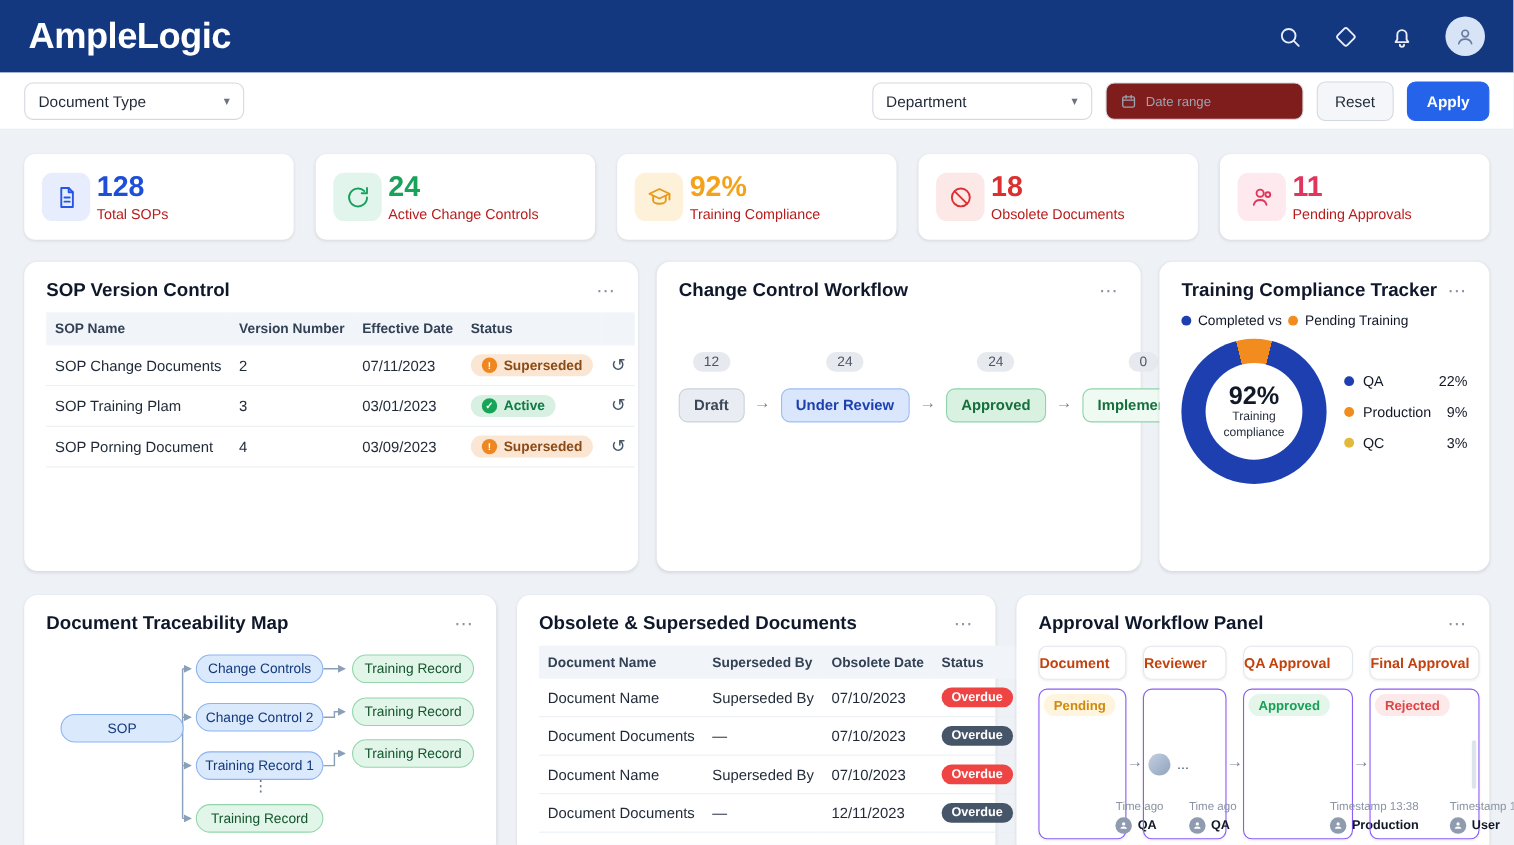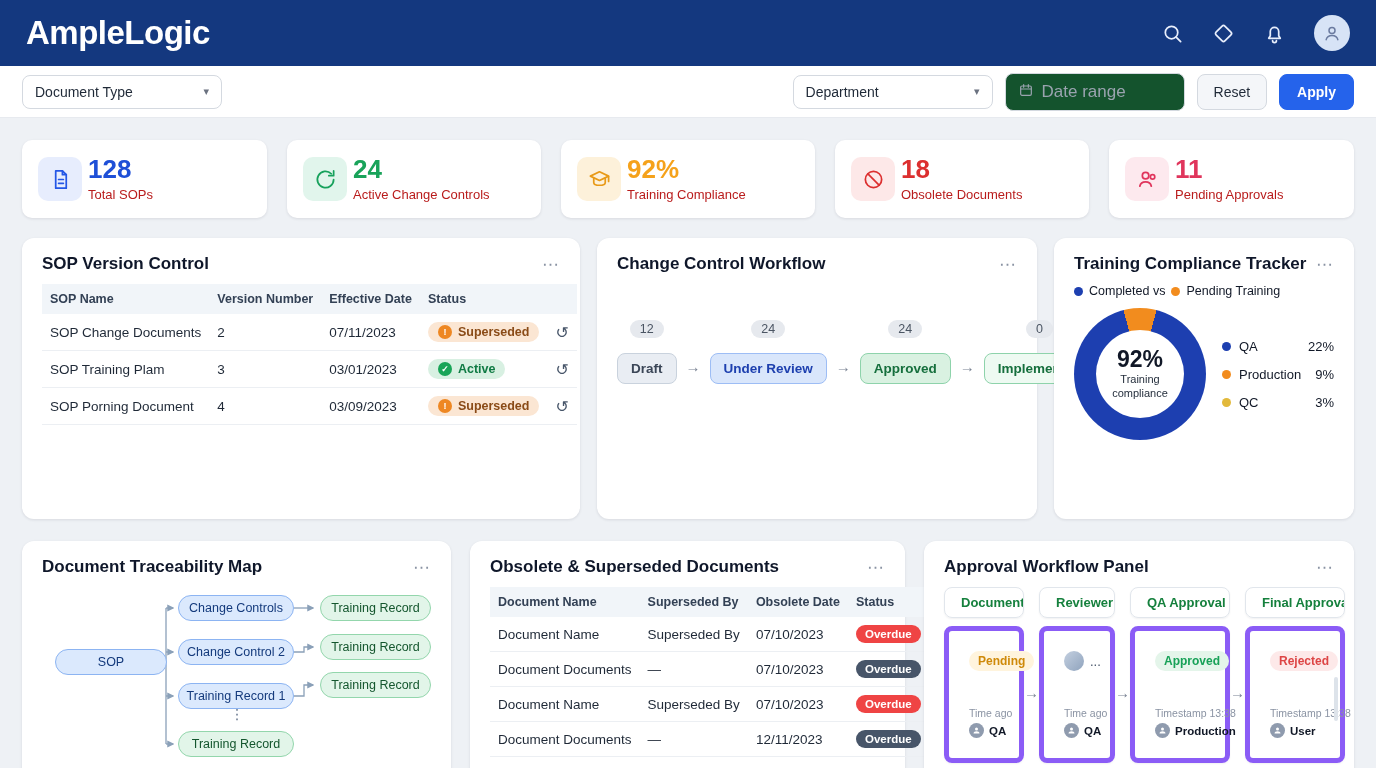--- a/index.html
+++ b/index.html
@@ -42,23 +42,23 @@
     display:flex;align-items:center;justify-content:space-between;
   }
   .filter-right{display:flex;align-items:center;gap:12px}
   .select{
     display:flex;align-items:center;justify-content:space-between;gap:10px;
     border:1px solid #d4d9e0;border-radius:8px;background:#fff;
     padding:8px 12px;font-size:14px;color:#1f2937;width:200px;cursor:pointer;
   }
   .chev{color:#6b7280;font-size:11px}
   .date-input{
-    display:flex;align-items:flex-start;gap:8px;
-    border:1px solid #d4d9e0;border-radius:8px;background:#14532d;
-    padding:8px 12px;font-size:17px;color:#9aa3af;width:180px;cursor:text;
+    display:flex;align-items:center;gap:8px;
+    border:1px solid #d4d9e0;border-radius:8px;background:#7f1d1d;
+    padding:8px 12px;font-size:12px;color:#9aa3af;width:180px;cursor:text;
   }
   .date-input svg{width:16px;height:16px;color:#9aa3af}
   .btn{
     border-radius:8px;padding:9px 16px;font-size:14px;cursor:pointer;
     border:1px solid #d4d9e0;background:#f4f6f9;color:#1f2937;font-family:inherit;
   }
   .btn.primary{background:var(--accent-blue);border-color:var(--accent-blue);color:#fff;font-weight:600;padding:9px 17px}
   
   .kpi-row{display:grid;grid-template-columns:245px 254px 254px 254px 245px;gap:20px;padding:22px 22px 0}
   .kpi{
@@ -140,22 +140,22 @@
   }
   .node.blue{background:#dbe9fd;border-color:#8cb4f2;color:#143a7c}
   .node.green{background:#e2f5e9;border-color:#93d6ac;color:#14562e}
   .vdots{position:absolute;left:188px;top:120px;color:#64748b;font-size:14px;line-height:1}
   
   .hscroll{position:absolute;left:18px;right:18px;bottom:6px;height:5px;border-radius:3px;background:#454e5c;cursor:pointer}
   
   .appr{display:flex;justify-content:space-between;align-items:stretch;margin-top:4px;height:176px}
   .appr-col{display:flex;flex-direction:column;gap:8px}
   .appr-col.c1{width:80px}.appr-col.c2{width:76px}.appr-col.c3{width:100px}.appr-col.c4{width:100px}
-  .appr-head{border:1px solid #e1e6ec;border-radius:8px;padding:7px 16px;font-size:13px;font-weight:700;color:#15803d;box-shadow:0 1px 2px rgba(16,24,40,.06);white-space:nowrap;overflow:hidden}
-  .appr-card{border:5px solid #8b5cf6;border-radius:8px;padding:20px;flex:1;display:flex;flex-direction:column;box-shadow:0 1px 2px rgba(16,24,40,.06);cursor:pointer;position:relative}
+  .appr-head{border:1px solid #e1e6ec;border-radius:8px;padding:7px 0;font-size:13px;font-weight:700;color:#c2410c;box-shadow:0 1px 2px rgba(16,24,40,.06);white-space:nowrap;overflow:hidden}
+  .appr-card{border:1px solid #8b5cf6;border-radius:8px;padding:4px;flex:1;display:flex;box-shadow:0 1px 2px rgba(16,24,40,.06);cursor:pointer;position:relative}
   .appr-badge{align-self:flex-start;border-radius:12px;padding:3px 9px;font-size:12px;font-weight:600;white-space:nowrap}
   .appr-badge.pending{background:#fff4dd;color:#cf8a0a}
   .appr-badge.approved{background:#e4f5ea;color:#17a157}
   .appr-badge.rejected{background:#fde9e9;color:#dd4545}
   .rev{display:flex;align-items:center;gap:6px;color:#475569;font-size:13px}
   .rev-avatar{width:20px;height:20px;border-radius:50%;background:linear-gradient(135deg,#c4d0e0,#8fa3bd);flex:none}
   .appr-foot{margin-top:auto}
   .appr-time{font-size:10.5px;color:#8a93a3;white-space:nowrap}
   .appr-user{display:flex;align-items:center;gap:5px;font-size:11.5px;color:#111827;margin-top:4px;font-weight:600}
   .mini-avatar{width:15px;height:15px;border-radius:50%;background:#8f9bae;display:inline-flex;align-items:center;justify-content:center;color:#fff;flex:none}

